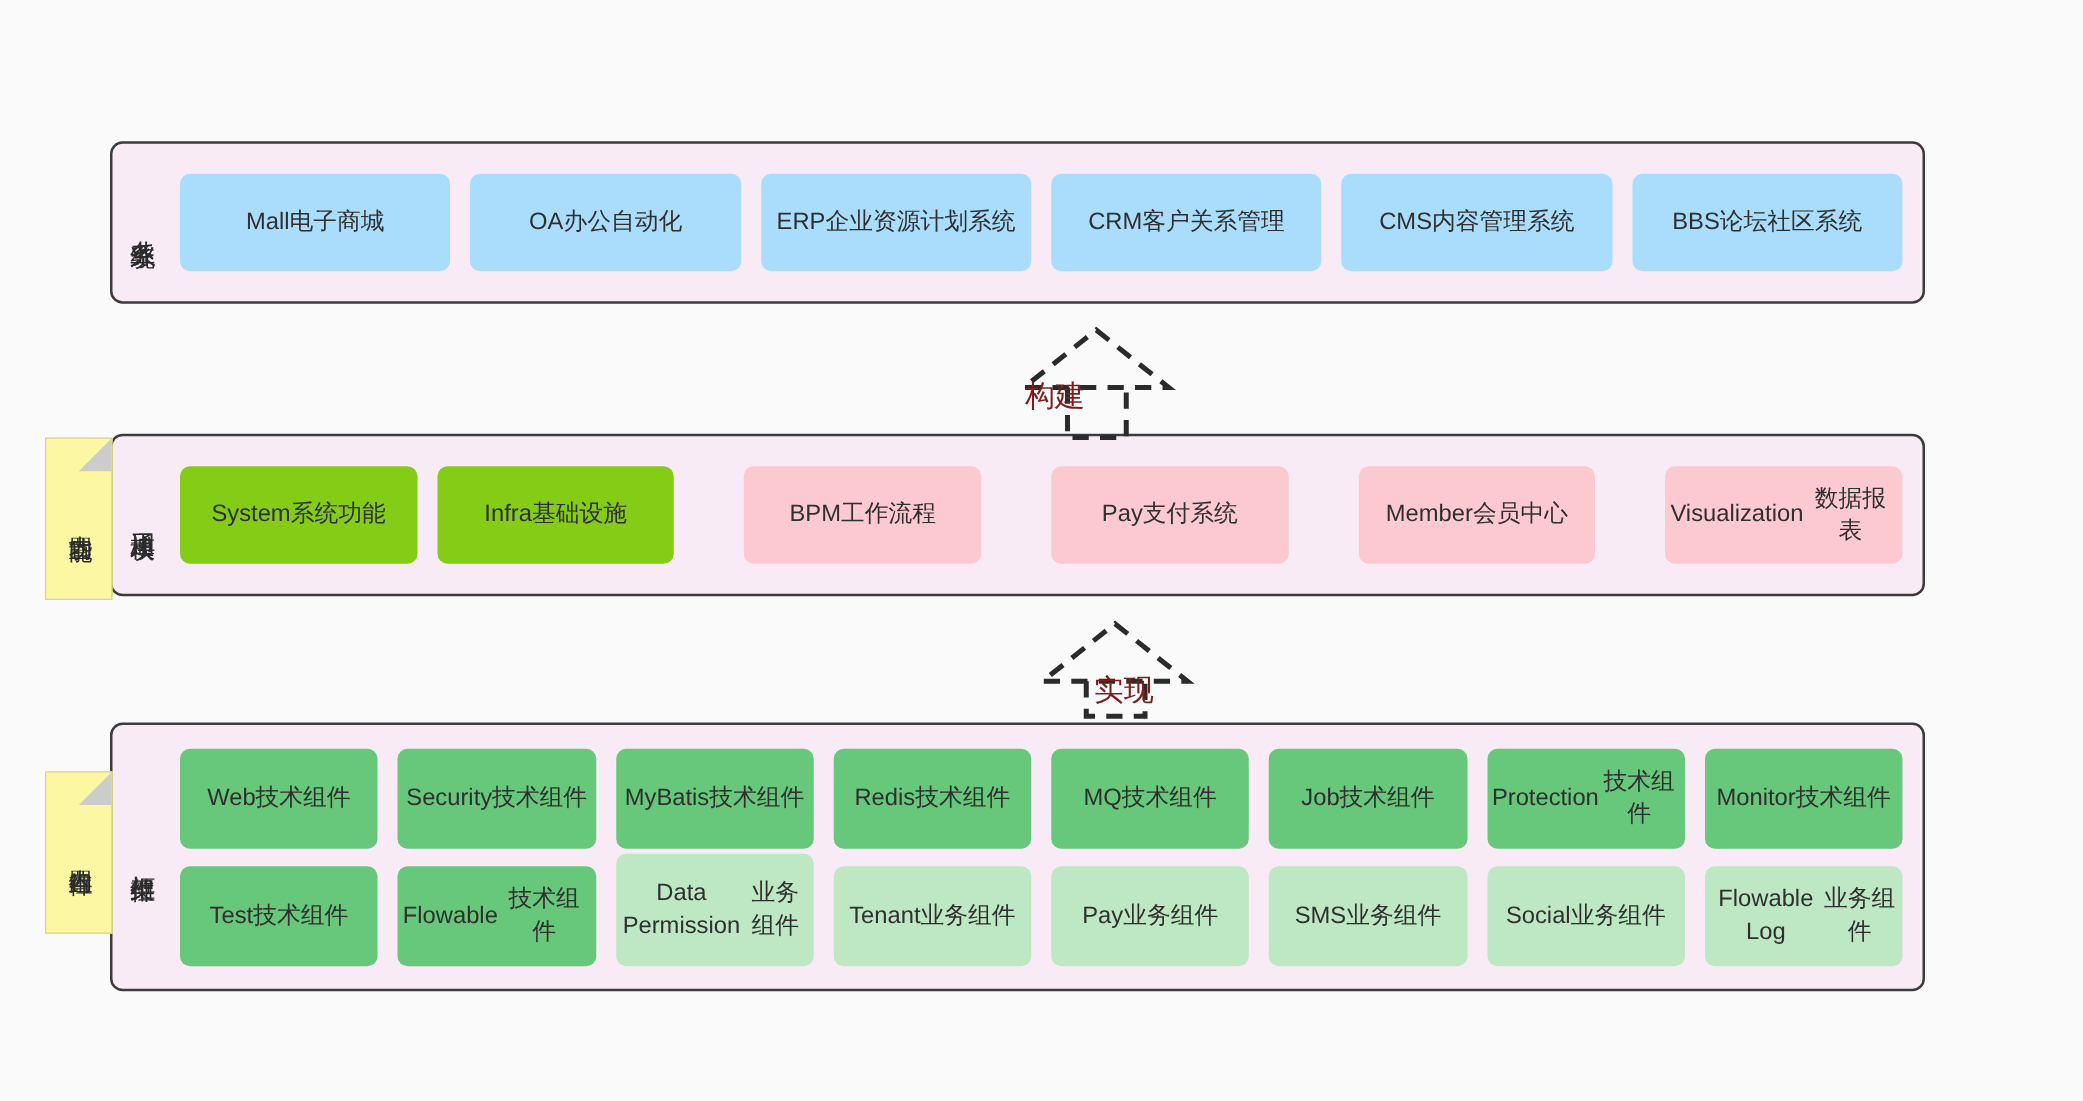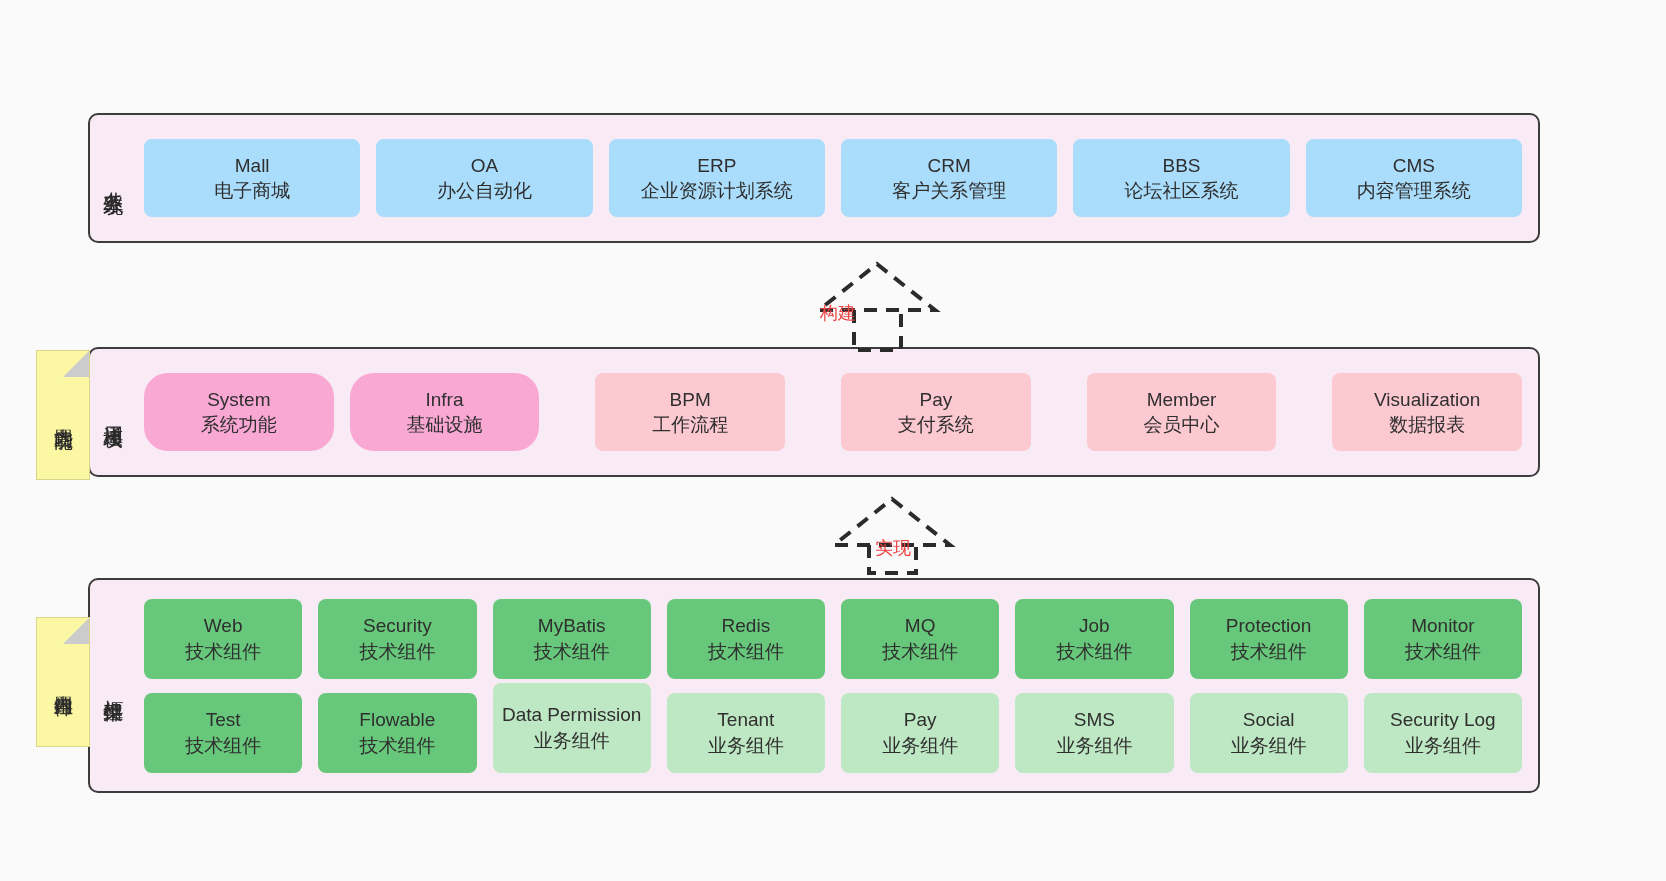--- a/index.html
+++ b/index.html
@@ -50,36 +50,36 @@
   }
   .row {
     display: flex;
     gap: 16px;
   }
   .cell {
     flex: 1 1 0;
     min-width: 0;
     border-radius: 8px;
     display: flex;
-    flex-direction: column;
+    flex-direction: row;
     align-items: center;
     justify-content: center;
     text-align: center;
     font-size: 19px;
     line-height: 1.32;
     color: #2f2f2f;
     padding: 6px 4px;
     box-sizing: border-box;
   }
   .cell .cell-title { display: block; }
   .cell .cell-sub { display: block; }
 
   
   .c-blue       { background: #aadcfb; }
-  .c-red        { background: #f9a8d4; border-radius: 24px; }
+  .c-red        { background: #84cc16; }
   .c-pink       { background: #fcc9d1; margin-left: 40px; }
   .c-green      { background: #67c77a; }
   .c-lightgreen { background: #bee7c3; }
 
   
   .note {
     position: absolute;
     box-sizing: border-box;
     background: #fbf7a2;
     border: 1px solid #d8d489;
@@ -109,22 +109,22 @@
   }
 
   
   .uml-arrow {
     position: absolute;
     z-index: 2;
   }
   .uml-arrow svg { display: block; overflow: visible; }
   .uml-label {
     position: absolute;
-    font-size: 18px;
-    color: #ef4444;
+    font-size: 24px;
+    color: #7f1d1d;
     background: transparent;
     white-space: nowrap;
     user-select: none;
   }
 </style>
 </head>
 <body>
 
 <div class="tier" id="tier-business" style="left:88px; top:113px; width:1452px; height:130px;">
   <div class="tier-label">业务系统</div>
@@ -140,26 +140,26 @@
       </div>
       <div class="cell c-blue">
         <span class="cell-title">ERP</span>
         <span class="cell-sub">企业资源计划系统</span>
       </div>
       <div class="cell c-blue">
         <span class="cell-title">CRM</span>
         <span class="cell-sub">客户关系管理</span>
       </div>
       <div class="cell c-blue">
+        <span class="cell-title">CMS</span>
+        <span class="cell-sub">内容管理系统</span>
+      </div>
+      <div class="cell c-blue">
         <span class="cell-title">BBS</span>
         <span class="cell-sub">论坛社区系统</span>
-      </div>
-      <div class="cell c-blue">
-        <span class="cell-title">CMS</span>
-        <span class="cell-sub">内容管理系统</span>
       </div>
     </div>
   </div>
 </div>
 
 <div class="uml-arrow" style="left:795px; top:262px; width:150px; height:90px;">
   <svg width="150" height="90" viewBox="0 0 150 90">
 
     <path d="M 82 2 L 140 48 L 24 48 Z" fill="none" stroke="#2b2b2b" stroke-width="4" stroke-dasharray="13,9" stroke-linecap="butt"></path>
 
@@ -276,18 +276,18 @@
       </div>
       <div class="cell c-lightgreen">
         <span class="cell-title">SMS</span>
         <span class="cell-sub">业务组件</span>
       </div>
       <div class="cell c-lightgreen">
         <span class="cell-title">Social</span>
         <span class="cell-sub">业务组件</span>
       </div>
       <div class="cell c-lightgreen">
-        <span class="cell-title">Security Log</span>
+        <span class="cell-title">Flowable Log</span>
         <span class="cell-sub">业务组件</span>
       </div>
     </div>
   </div>
 </div>
 
 </body></html>

